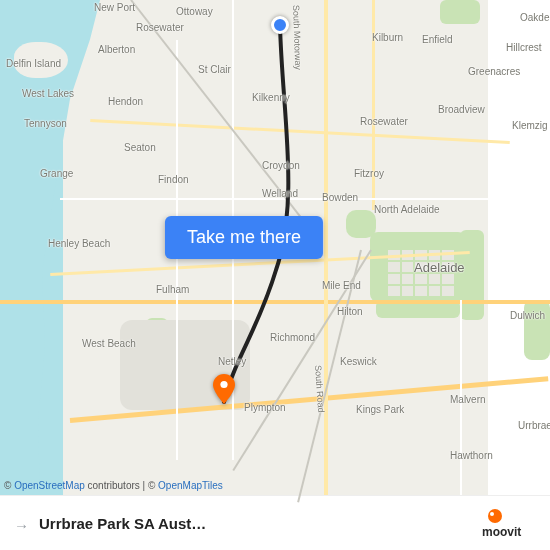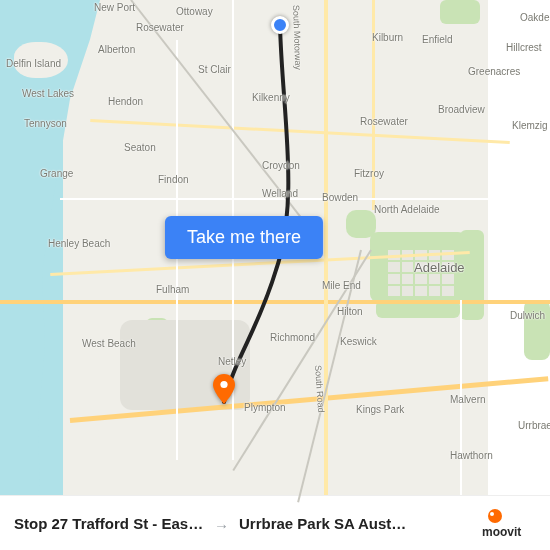--- a/index.html
+++ b/index.html
@@ -153,21 +153,21 @@
     <span style="left:354px;top:168px;">Fitzroy</span>
     <span style="left:374px;top:204px;">North Adelaide</span>
     <span class="adelaide" style="left:414px;top:260px;">Adelaide</span>
     <span style="left:48px;top:238px;">Henley Beach</span>
     <span style="left:132px;top:284px;padding-left:24px;">Fulham</span>
     <span style="left:82px;top:338px;">West Beach</span>
     <span style="left:218px;top:356px;">Netley</span>
     <span style="left:322px;top:280px;">Mile End</span>
     <span style="left:296px;top:306px;padding-left:41px;">Hilton</span>
     <span style="left:270px;top:332px;">Richmond</span>
-    <span style="left:340px;top:336px;">Keswick</span>
+    <span style="left:340px;top:356px;">Keswick</span>
     <span style="left:244px;top:402px;">Plympton</span>
     <span style="left:356px;top:404px;">Kings Park</span>
     <span style="left:372px;top:32px;">Kilburn</span>
     <span style="left:422px;top:34px;text-align:right;">Enfield</span>
     <span style="left:360px;top:116px;">Rosewater</span>
     <span style="left:438px;top:104px;">Broadview</span>
     <span style="left:468px;top:66px;">Greenacres</span>
     <span style="left:512px;top:120px;">Klemzig</span>
     <span style="left:506px;top:42px;">Hillcrest</span>
     <span style="left:520px;top:12px;">Oakden</span>
@@ -177,25 +177,27 @@
     <span style="left:518px;top:420px;">Urrbrae</span>
   </div>
 
   <div class="roads">
     <span class="rlabel" style="left:296px;top:0;transform:rotate(88deg);transform-origin:left;font-size:9px;">South Motorway</span>
     <span class="rlabel" style="left:318px;top:360px;transform:rotate(86deg);transform-origin:left;font-size:9px;">South Road</span>
   </div>
 
   <div class="cta">Take me there</div>
 
+  <div class="attrib">
+    <span>© </span><a href="#">OpenStreetMap</a><span> contributors | © </span><a href="#">OpenMapTiles</a>
+  </div>
 </div>
 
 <div class="footer">
   <div class="crumb">
-    <span class="loc">Stop 27 Trafford St - East…</span>
     <span class="arrow">→</span>
     <span class="loc">Urrbrae Park SA Aust…</span>
   </div>
   <div class="logo">
     <svg viewBox="0 0 54 34">
       <circle cx="13" cy="10" r="7" fill="#ff6a00"></circle>
       <circle cx="10" cy="8" r="2" fill="#fff"></circle>
       <text x="0" y="30" font-size="12" fill="#292929">moovit</text>
     </svg>
   </div>

